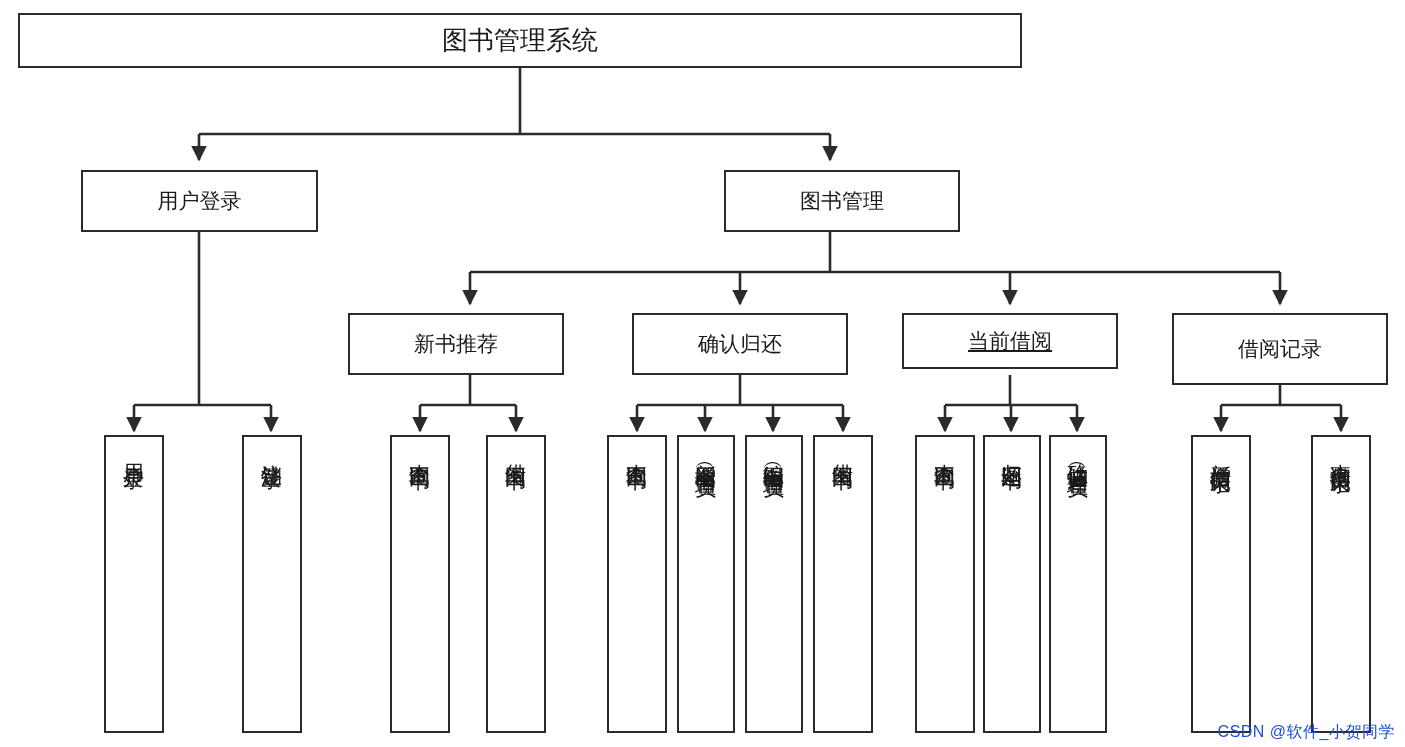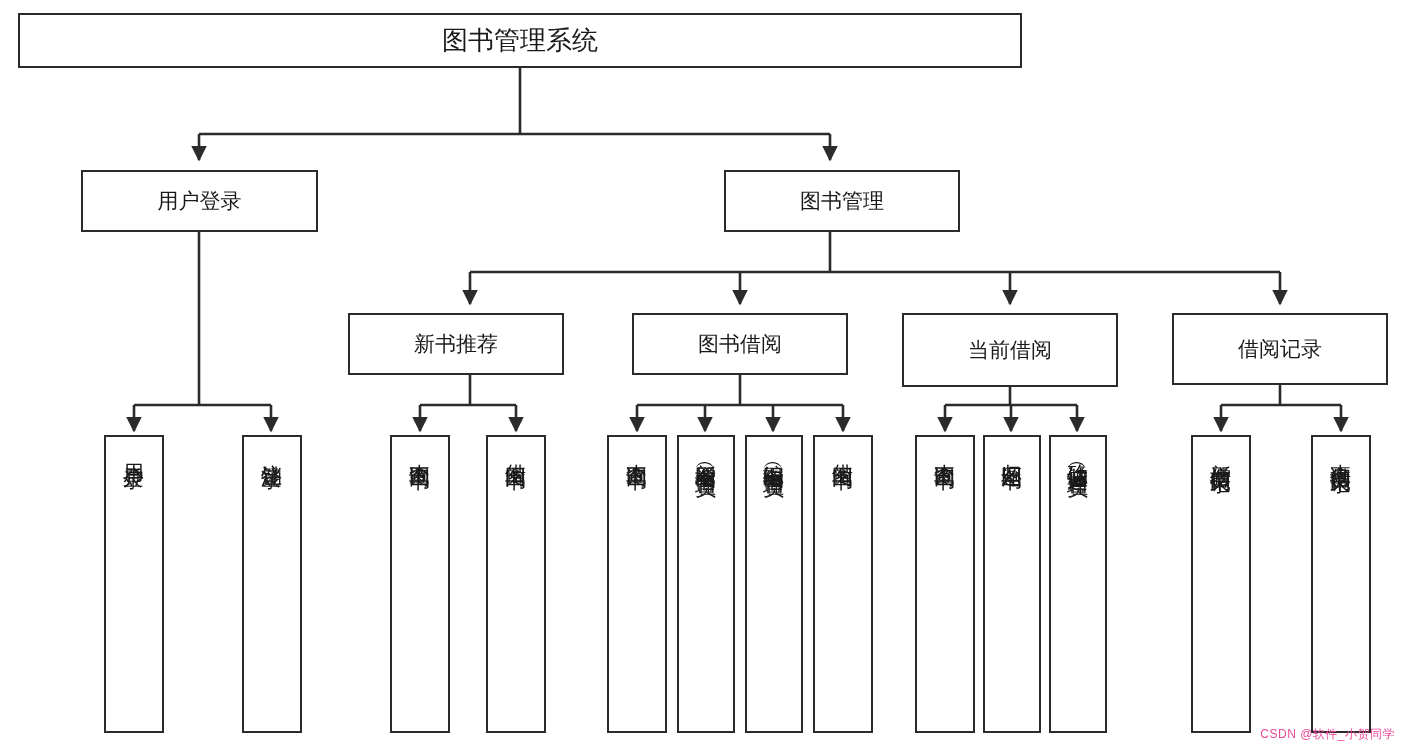--- a/index.html
+++ b/index.html
@@ -58,22 +58,22 @@
     letter-spacing: 2px;
     line-height: 1;
   }
   .node.root .label {
     font-size: 26px;
   }
   #watermark {
     position: absolute;
     right: 10px;
     bottom: 4px;
-    font-size: 12px;
-    color: #ec4899;
+    font-size: 16px;
+    color: #1d4ed8;
     letter-spacing: 0.5px;
     z-index: 5;
     white-space: nowrap;
   }
 </style>
 </head>
 <body>
 
 <div id="canvas">
 
@@ -135,23 +135,23 @@
     <span class="label">用户登录</span>
   </div>
   <div class="node horizontal" style="left:712px; top:170px; width:236px; height:62px;margin-left:12px;">
     <span class="label">图书管理</span>
   </div>
 
   <div class="node horizontal" style="left:348px; top:313px; width:216px; height:62px;">
     <span class="label">新书推荐</span>
   </div>
   <div class="node horizontal" style="left:632px; top:313px; width:216px; height:62px;">
-    <span class="label">图书借阅</span>
-  </div>
-  <div class="node horizontal" style="left:902px; top:313px; width:216px; height:74px;">
+    <span class="label">确认归还</span>
+  </div>
+  <div class="node horizontal" style="left:902px; top:313px; width:216px; height:56px;text-decoration:underline;">
     <span class="label">当前借阅</span>
   </div>
   <div class="node horizontal" style="left:1172px; top:313px; width:216px; height:72px;">
     <span class="label">借阅记录</span>
   </div>
 
   <div class="node vertical" style="left:104px; top:435px; width:60px; height:298px;">
     <span class="label">用户登录</span>
   </div>
   <div class="node vertical" style="left:242px; top:435px; width:60px; height:298px;">

